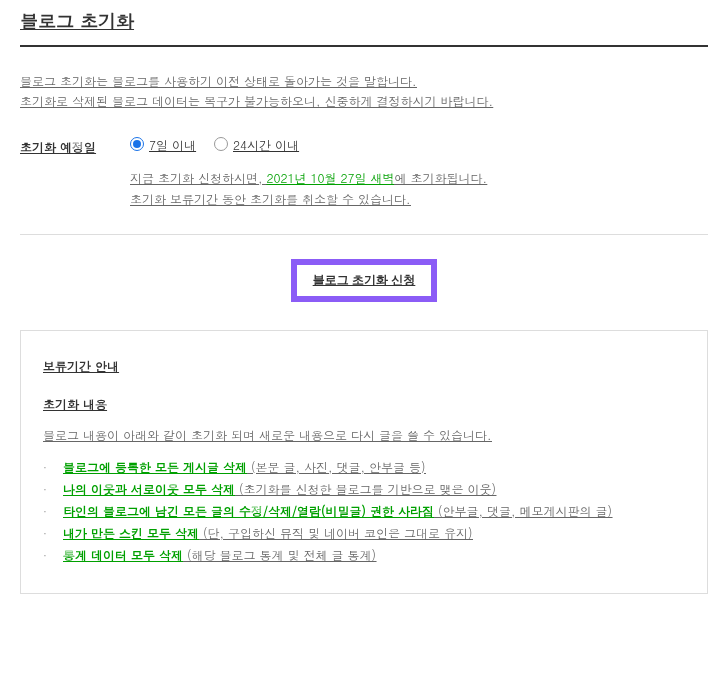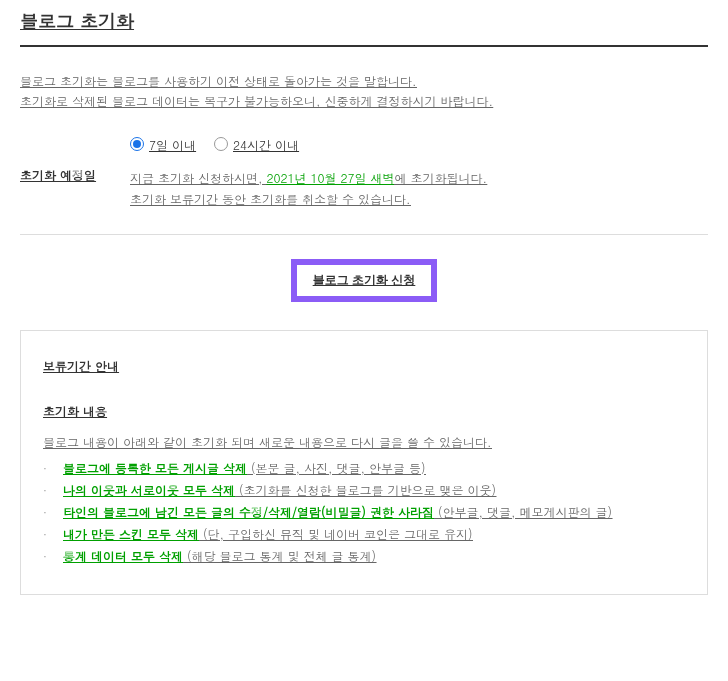--- a/index.html
+++ b/index.html
@@ -35,21 +35,20 @@
       padding-bottom: 24px;
       border-bottom: 1px solid #ddd;
       margin-bottom: 24px;
     }
     .option-label {
       font-weight: bold;
       color: #333;
       width: 110px;
       flex-shrink: 0;
       padding-top: 2px;
-      margin-top: 28px;
     }
     .option-content {
       flex: 1;
     }
     .radio-group {
       display: flex;
       gap: 18px;
       margin-bottom: 14px;
     }
     .radio-item {
@@ -98,21 +97,21 @@
       font-size: 12px;
       font-weight: bold;
       color: #333;
       cursor: pointer;
     }
     .info-box {
       border: 1px solid #ddd;
       padding: 26px 22px;
     }
     .section {
-      margin-bottom: 28px;
+      margin-bottom: 21px;
     }
     .section:last-child {
       margin-bottom: 0;
     }
     .section-title {
       font-weight: bold;
       color: #333;
       font-size: 12px;
       margin-bottom: 12px;
     }
@@ -126,21 +125,21 @@
     }
     .bullet-item::before {
       content: "·";
       position: absolute;
       left: 0;
       top: 0;
       color: #999;
     }
     .section-desc {
       line-height: 1.8;
-      margin-bottom: 4px;
+      margin-bottom: 10px;
     }
     .strong-green {
       color: #00a000;
       font-weight: bold;
       margin-left: 12px;
     }
     .normal-suffix {
       color: #666;
       font-weight: normal;
     }

